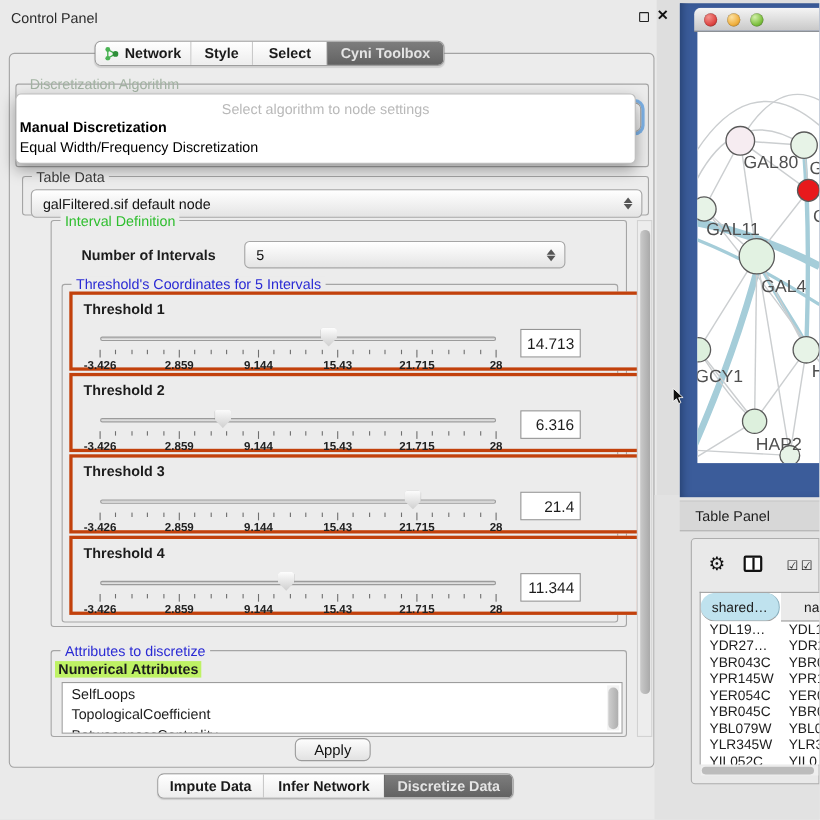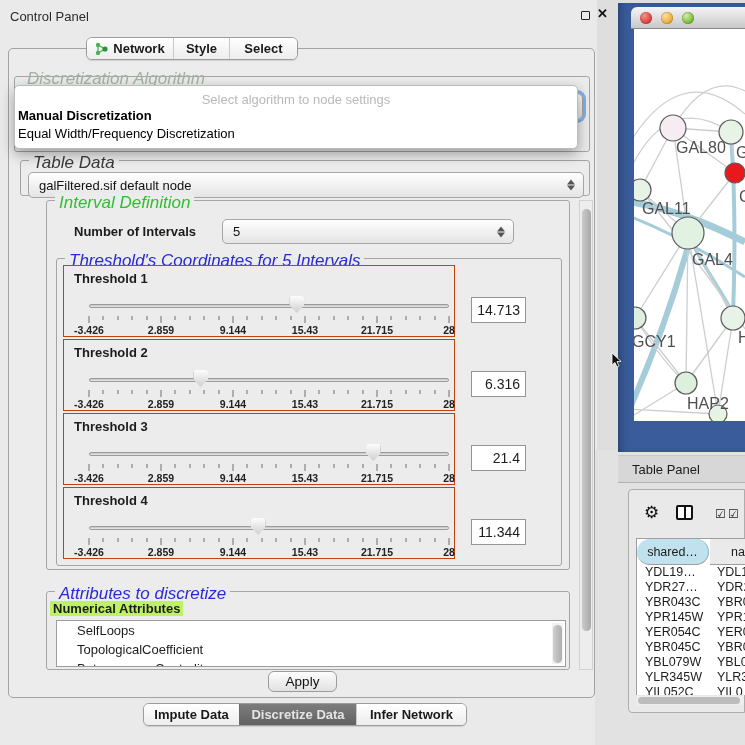--- a/index.html
+++ b/index.html
@@ -26,21 +26,21 @@
   #top-tabs { left:86px; top:37px; }
   #bottom-tabs { left:143px; top:703px; }
 
   
   #content-frame { left:8px; top:48px; width:587px; height:650px; background:#ececec;
                    border:1px solid #a3a3a3; border-radius:5px; }
 
   
   .group { position:absolute; border:1px solid #a5a5a5; border-radius:3px; }
   .gtitle { position:absolute; top:-8px; left:8px; background:#ececec; padding:0 4px;
-            font-size:17px; white-space:nowrap;font-style:italic; }
+            font-size:13px; white-space:nowrap; }
   .gtitle.green { color:#2fbe2f; }
   .gtitle.blue  { color:#2a2ad4; }
   .gtitle.plain { color:#3a3a3a; }
   .gtitle.faded { color:#a3b3a3; }
 
   
   .combo { position:absolute; background:linear-gradient(#ffffff,#e4e4e4);
            border:1px solid #a6a6a6; border-radius:5px; font-size:13px; color:#111;
            display:flex; align-items:center; padding:0 10px; }
   .stepper { position:absolute; right:8px; top:50%; transform:translateY(-50%);
@@ -52,42 +52,42 @@
                 box-shadow:0 0 0 3px #7eb3e8; z-index:1; }
 
   
   #algo-popup { left:14px; top:85px; width:564px; height:64px; background:#fff;
                 border:1px solid #bdbdbd; border-radius:5px;
                 box-shadow:0 5px 14px rgba(0,0,0,.35); z-index:5; }
   #algo-placeholder { left:0; right:0; top:6px; text-align:center; color:#b9b9b9; font-size:13px; }
   .popup-item { position:absolute; left:3px; font-size:13px; color:#000; white-space:nowrap; }
 
   
-  .tpanel { position:absolute; left:63px; width:392px; height:72px;
-            border:1px solid #c2410c; background:#ececec; }
+  .tpanel { position:absolute; left:63px; width:519px; height:72px;
+            border:3px solid #c2410c; background:#ececec; }
   .t-label { position:absolute; left:10px; top:5px; font-size:13px; font-weight:bold; }
   .slider-zone { position:absolute; left:25px; top:28px; width:360px; height:42px; }
   .track { position:absolute; left:0; right:0; top:10px; height:4px;
            background:linear-gradient(#c3c3c3,#ebebeb); border:1px solid #9b9b9b; border-radius:2px; }
   .thumb { position:absolute; top:2px; width:15px; height:17px; transform:translateX(-50%);
            background:linear-gradient(#fdfdfd,#cfcfcf);
            clip-path:polygon(15% 0, 85% 0, 100% 12%, 100% 55%, 50% 100%, 0 55%, 0 12%);
            filter:drop-shadow(0 0 1px #777); }
   .tick { position:absolute; top:22px; width:1px; background:#6f6f6f; transform:translateX(-50%); }
   .tick.minor { height:4px; } .tick.major { height:7px; }
   .ticklabel { position:absolute; top:30px; transform:translateX(-50%);
                font-size:10.5px; font-weight:bold; color:#222; white-space:nowrap; }
   .t-value { position:absolute; left:407px; top:31px; width:55px; height:26px; background:#fff;
              border:1px solid #949494; font-size:14px; text-align:right;
              padding-right:5px; line-height:24px; }
 
   
   #attr-list { left:56px; top:620px; width:510px; height:47px; background:#fff;
                border:1px solid #9d9d9d; overflow:hidden; }
-  .attr-item { padding-left:20px; font-size:13px; line-height:18px; padding-top:1px; white-space:nowrap; }
+  .attr-item { padding-left:8px; font-size:13px; line-height:18px; padding-top:1px; white-space:nowrap; }
   .mini-scroll { position:absolute; right:2px; top:2px; width:11px; bottom:2px; background:#f2f2f2; }
   .mini-thumb { position:absolute; left:1px; top:2px; width:9px; height:38px;
                 background:linear-gradient(90deg,#cfcfcf,#aeaeae); border-radius:5px; }
 
   
   #v-scroll { left:579px; top:200px; width:14px; height:470px; background:#ededed; border:1px solid #d2d2d2; }
   #v-thumb { position:absolute; left:1.5px; top:8px; width:9px; height:422px;
              background:linear-gradient(90deg,#cacaca,#a9a9a9); border-radius:5px; }
 
   #apply-btn { left:268px; top:671px; width:69px; height:21px;
@@ -151,20 +151,23 @@
           <circle cx="3" cy="11" r="2.2" fill="#49b353"></circle>
         <circle cx="10" cy="7" r="2.6" fill="#2f8f3a"></circle>
         </svg>
       <span>Network</span>
     </div>
     <div class="tab" style="width:56px">
       <span>Style</span>
       </div>
     <div class="tab" style="width:68px">
       <span>Select</span>
+      </div>
+    <div class="tab sel" style="width:106px">
+      <span>Cyni Toolbox</span>
       </div>
   </div>
 
   <div class="group" style="left:14px;top:76px;width:576px;height:76px">
     <span class="gtitle faded" style="background:transparent">Discretization Algorithm</span>
   </div>
   <div class="abs combo" id="algo-combo">
     <span></span>
   </div>
 
@@ -383,25 +386,25 @@
   <div class="abs" id="v-scroll">
     <div id="v-thumb"></div>
   </div>
 
   <div class="abs" id="apply-btn">Apply</div>
 
   <div class="abs tabgroup" id="bottom-tabs">
     <div class="tab" style="width:95px">
       <span>Impute Data</span>
       </div>
+    <div class="tab" style="width:110px">
+      <span>Infer Network</span>
+      </div>
     <div class="tab sel" style="width:117px">
       <span>Discretize Data</span>
-      </div>
-    <div class="tab" style="width:110px">
-      <span>Infer Network</span>
       </div>
   </div>
 </div>
 
 <div class="abs" id="table-region"></div>
 <div class="abs" id="desktop"></div>
 
 <div class="abs" id="net-win">
   <div class="abs" id="net-titlebar">
     <span class="traffic" style="background: radial-gradient(circle at 35% 30%, rgb(243, 147, 141), rgb(223, 71, 68) 60%, rgb(156, 36, 32)); box-shadow: rgba(0, 0, 0, 0.6) 0px 0px 1px inset;"></span>

